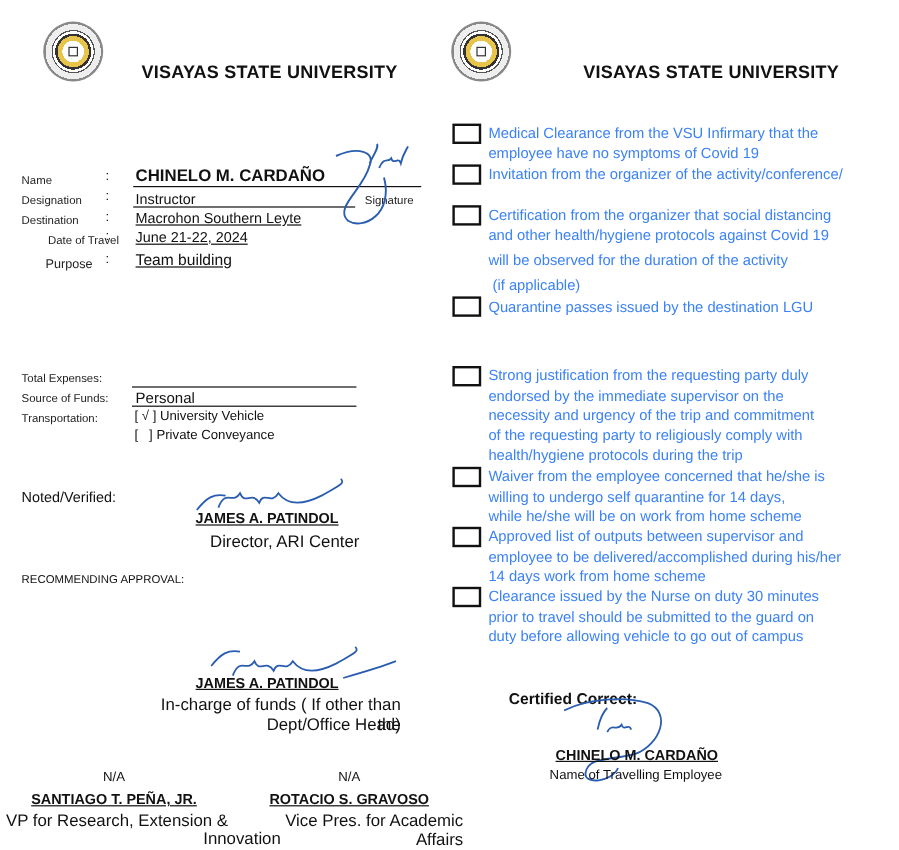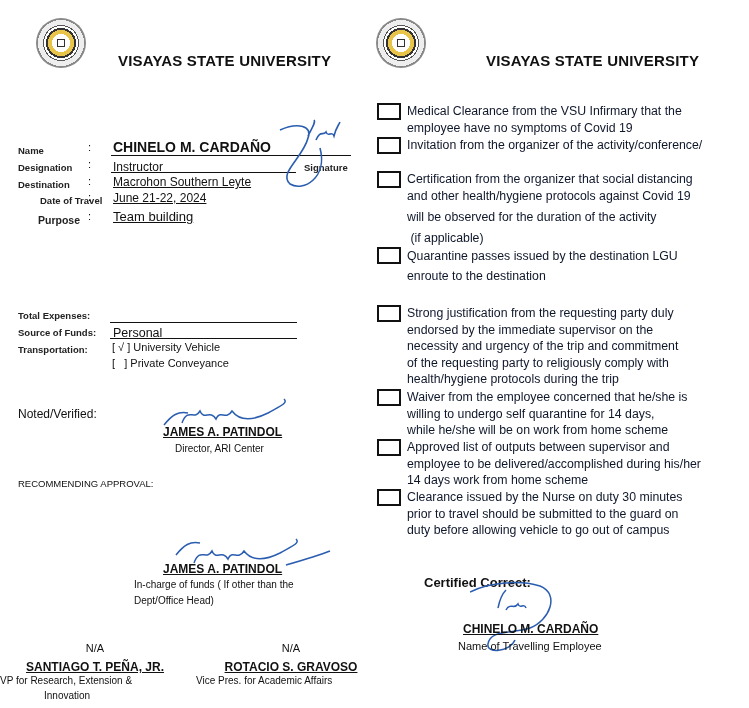--- a/index.html
+++ b/index.html
@@ -10,28 +10,28 @@
   .abs { position: absolute; }
   .seal {
     position: absolute; width: 50px; height: 50px; border-radius: 50%;
     background: radial-gradient(circle, #fff 0 9px, #e8c54a 9px 13px, #333 13px 15px, #fff 15px 17px, #555 17px 18px, #eee 18px 23px, #888 23px 25px);
   }
   .seal::after {
     content: ""; position: absolute; left: 21px; top: 21px; width: 8px; height: 8px;
     border: 1.5px solid #333; box-sizing: border-box;
   }
   .uni-title { font-weight: bold; font-size: 15px; letter-spacing: 0.2px; }
-  .lbl { font-size: 9.5px; color: #222; font-weight: bold; }
+  .lbl { font-size: 9.5px; color: #222; }
   .colon { font-size: 11px; }
   .val { font-size: 12px; }
   .uline { border-bottom: 1px solid #111; }
   .check-box { position: absolute; width: 24px; height: 17px; border: 2.5px solid #111; box-sizing: border-box; }
-  .req { position: absolute; left: 407px; font-size: 12.3px; line-height: 16.5px; color: #0f172a; }
+  .req { position: absolute; left: 407px; font-size: 12.3px; line-height: 16.5px; color: #3b82f6; }
   .sig-name { font-weight: bold; font-size: 12px; text-decoration: underline; }
-  .sig-role { font-size: 10px; text-align: left; }
+  .sig-role { font-size: 14px; text-align: right; }
   .center { text-align: center; }
 </style>
 </head>
 <body>
 
 <div>
   <div class="seal" style="left:36px; top:18px;"></div>
   <div class="abs uni-title" style="left:118px; top:52px;">VISAYAS STATE UNIVERSITY</div>
 
   <div>
@@ -130,21 +130,20 @@
     <div class="req" style="top:171px; line-height:17px;">
       <div>Certification from the organizer that social distancing</div>
       <div>and other health/hygiene protocols against Covid 19</div>
       <div style="margin-top:4px;">will be observed for the duration of the activity</div>
       <div style="margin-top:4px; white-space:pre;"> (if applicable)</div>
     </div>
 
     <div class="check-box" style="left:377px; top:247px;"></div>
     <div class="req" style="top:247px; line-height:19.5px;">
       <div>Quarantine passes issued by the destination LGU</div>
-      <div>enroute to the destination</div>
     </div>
 
     <div class="check-box" style="left:377px; top:305px;"></div>
     <div class="req" style="top:305px;">
       <div>Strong justification from the requesting party duly</div>
       <div>endorsed by the immediate supervisor on the</div>
       <div>necessity and urgency of the trip and commitment</div>
       <div>of the requesting party to religiously comply with</div>
       <div>health/hygiene protocols during the trip</div>
     </div>

